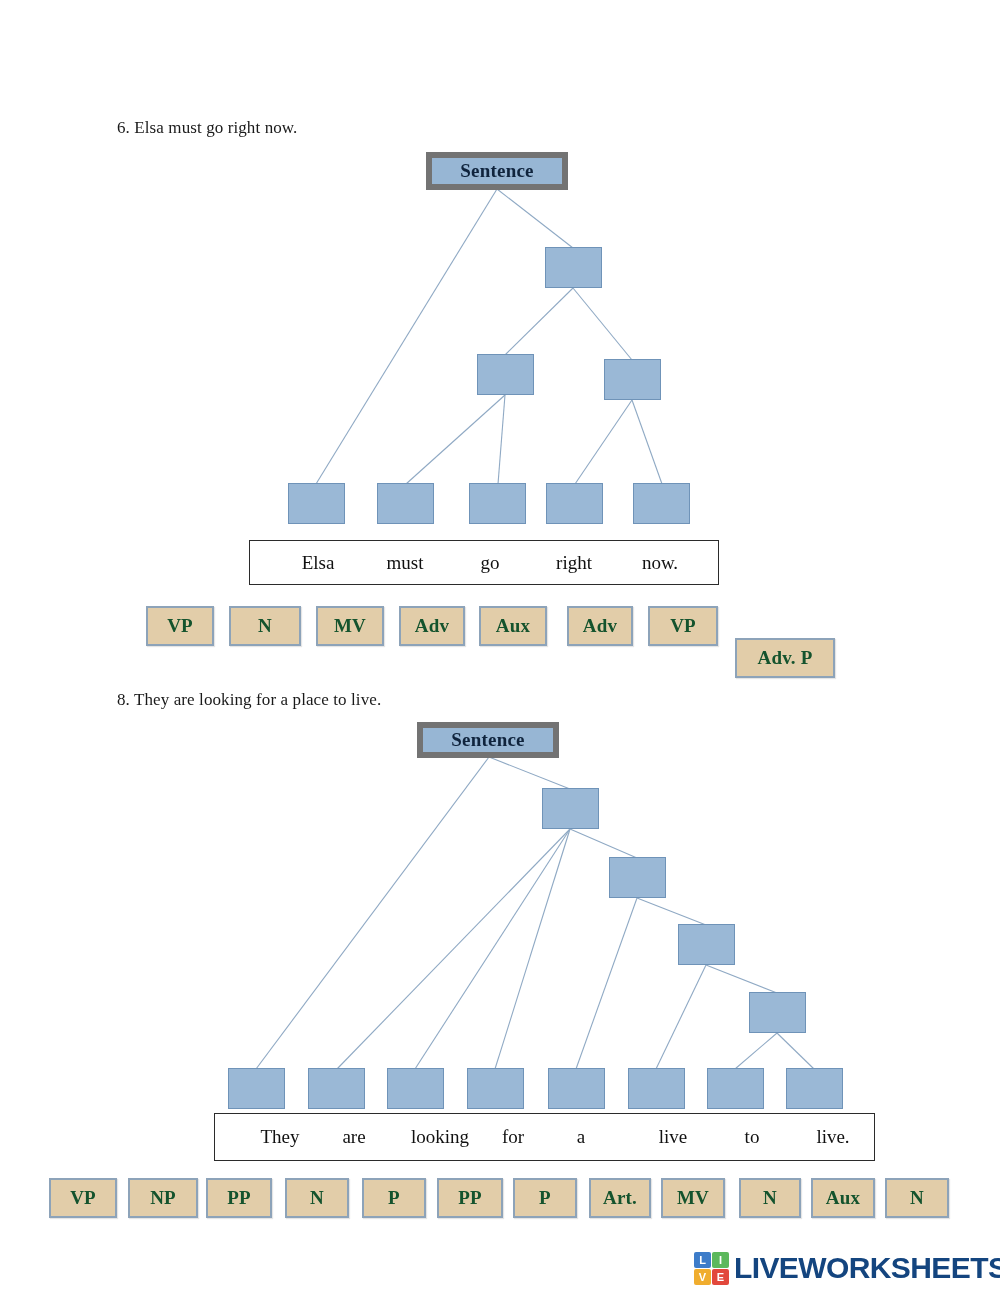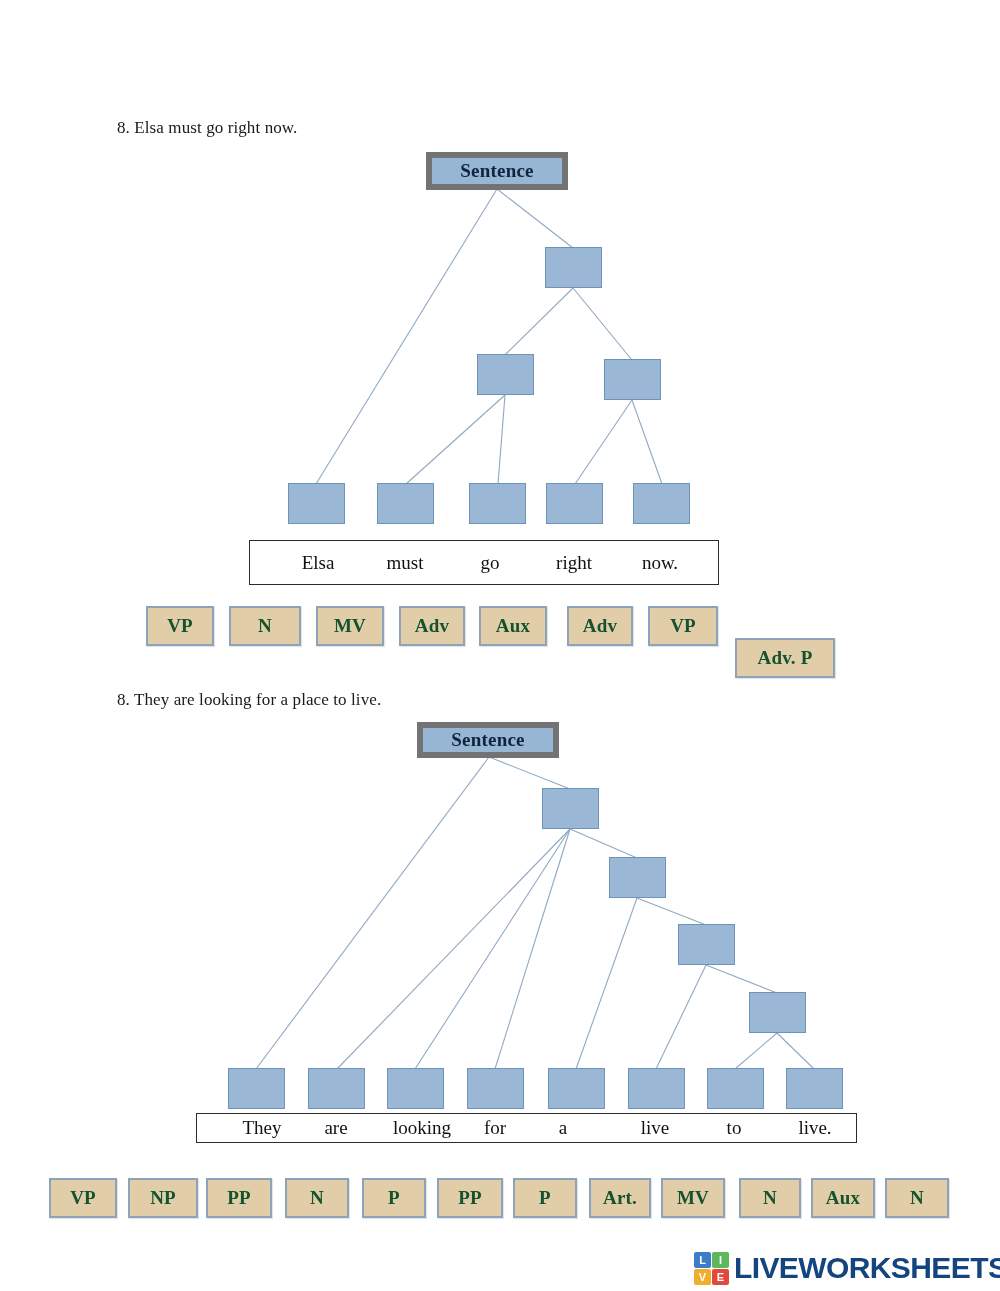--- a/index.html
+++ b/index.html
@@ -178,21 +178,21 @@
 
     <line x1="706" y1="965" x2="656" y2="1069"></line>
 
     <line x1="706" y1="965" x2="777" y2="993"></line>
 
     <line x1="777" y1="1033" x2="735" y2="1069"></line>
 
     <line x1="777" y1="1033" x2="814" y2="1069"></line>
   </svg>
 
-  <div class="prompt" id="prompt-7">8. Elsa must go right now.</div>
+  <div class="prompt" id="prompt-7">6. Elsa must go right now.</div>
 
   <div class="node root" id="root-7" style="left:426px; top:152px; width:142px; height:38px;">Sentence</div>
 
   <div class="node" style="left:545px; top:247px; width:57px; height:41px;"></div>
   <div class="node" style="left:477px; top:354px; width:57px; height:41px;"></div>
   <div class="node" style="left:604px; top:359px; width:57px; height:41px;"></div>
   <div class="node" style="left:288px; top:483px; width:57px; height:41px;"></div>
   <div class="node" style="left:377px; top:483px; width:57px; height:41px;"></div>
   <div class="node" style="left:469px; top:483px; width:57px; height:41px;"></div>
   <div class="node" style="left:546px; top:483px; width:57px; height:41px;"></div>
@@ -225,21 +225,21 @@
   <div class="node" style="left:749px; top:992px; width:57px; height:41px;"></div>
   <div class="node" style="left:228px; top:1068px; width:57px; height:41px;"></div>
   <div class="node" style="left:308px; top:1068px; width:57px; height:41px;"></div>
   <div class="node" style="left:387px; top:1068px; width:57px; height:41px;"></div>
   <div class="node" style="left:467px; top:1068px; width:57px; height:41px;"></div>
   <div class="node" style="left:548px; top:1068px; width:57px; height:41px;"></div>
   <div class="node" style="left:628px; top:1068px; width:57px; height:41px;"></div>
   <div class="node" style="left:707px; top:1068px; width:57px; height:41px;"></div>
   <div class="node" style="left:786px; top:1068px; width:57px; height:41px;"></div>
 
-  <div class="word-strip" id="strip-8" style="left:196px; top:1113px; width:661px; height:30px;">
+  <div class="word-strip" id="strip-8" style="left:214px; top:1113px; width:661px; height:48px;">
     <span class="word" style="left:65px;">They</span>
     <span class="word" style="left:139px;">are</span>
     <span class="word" style="left:225px;">looking</span>
     <span class="word" style="left:298px;">for</span>
     <span class="word" style="left:366px;">a</span>
     <span class="word" style="left:458px;">live</span>
     <span class="word" style="left:537px;">to</span>
     <span class="word" style="left:618px;">live.</span>
   </div>
 

